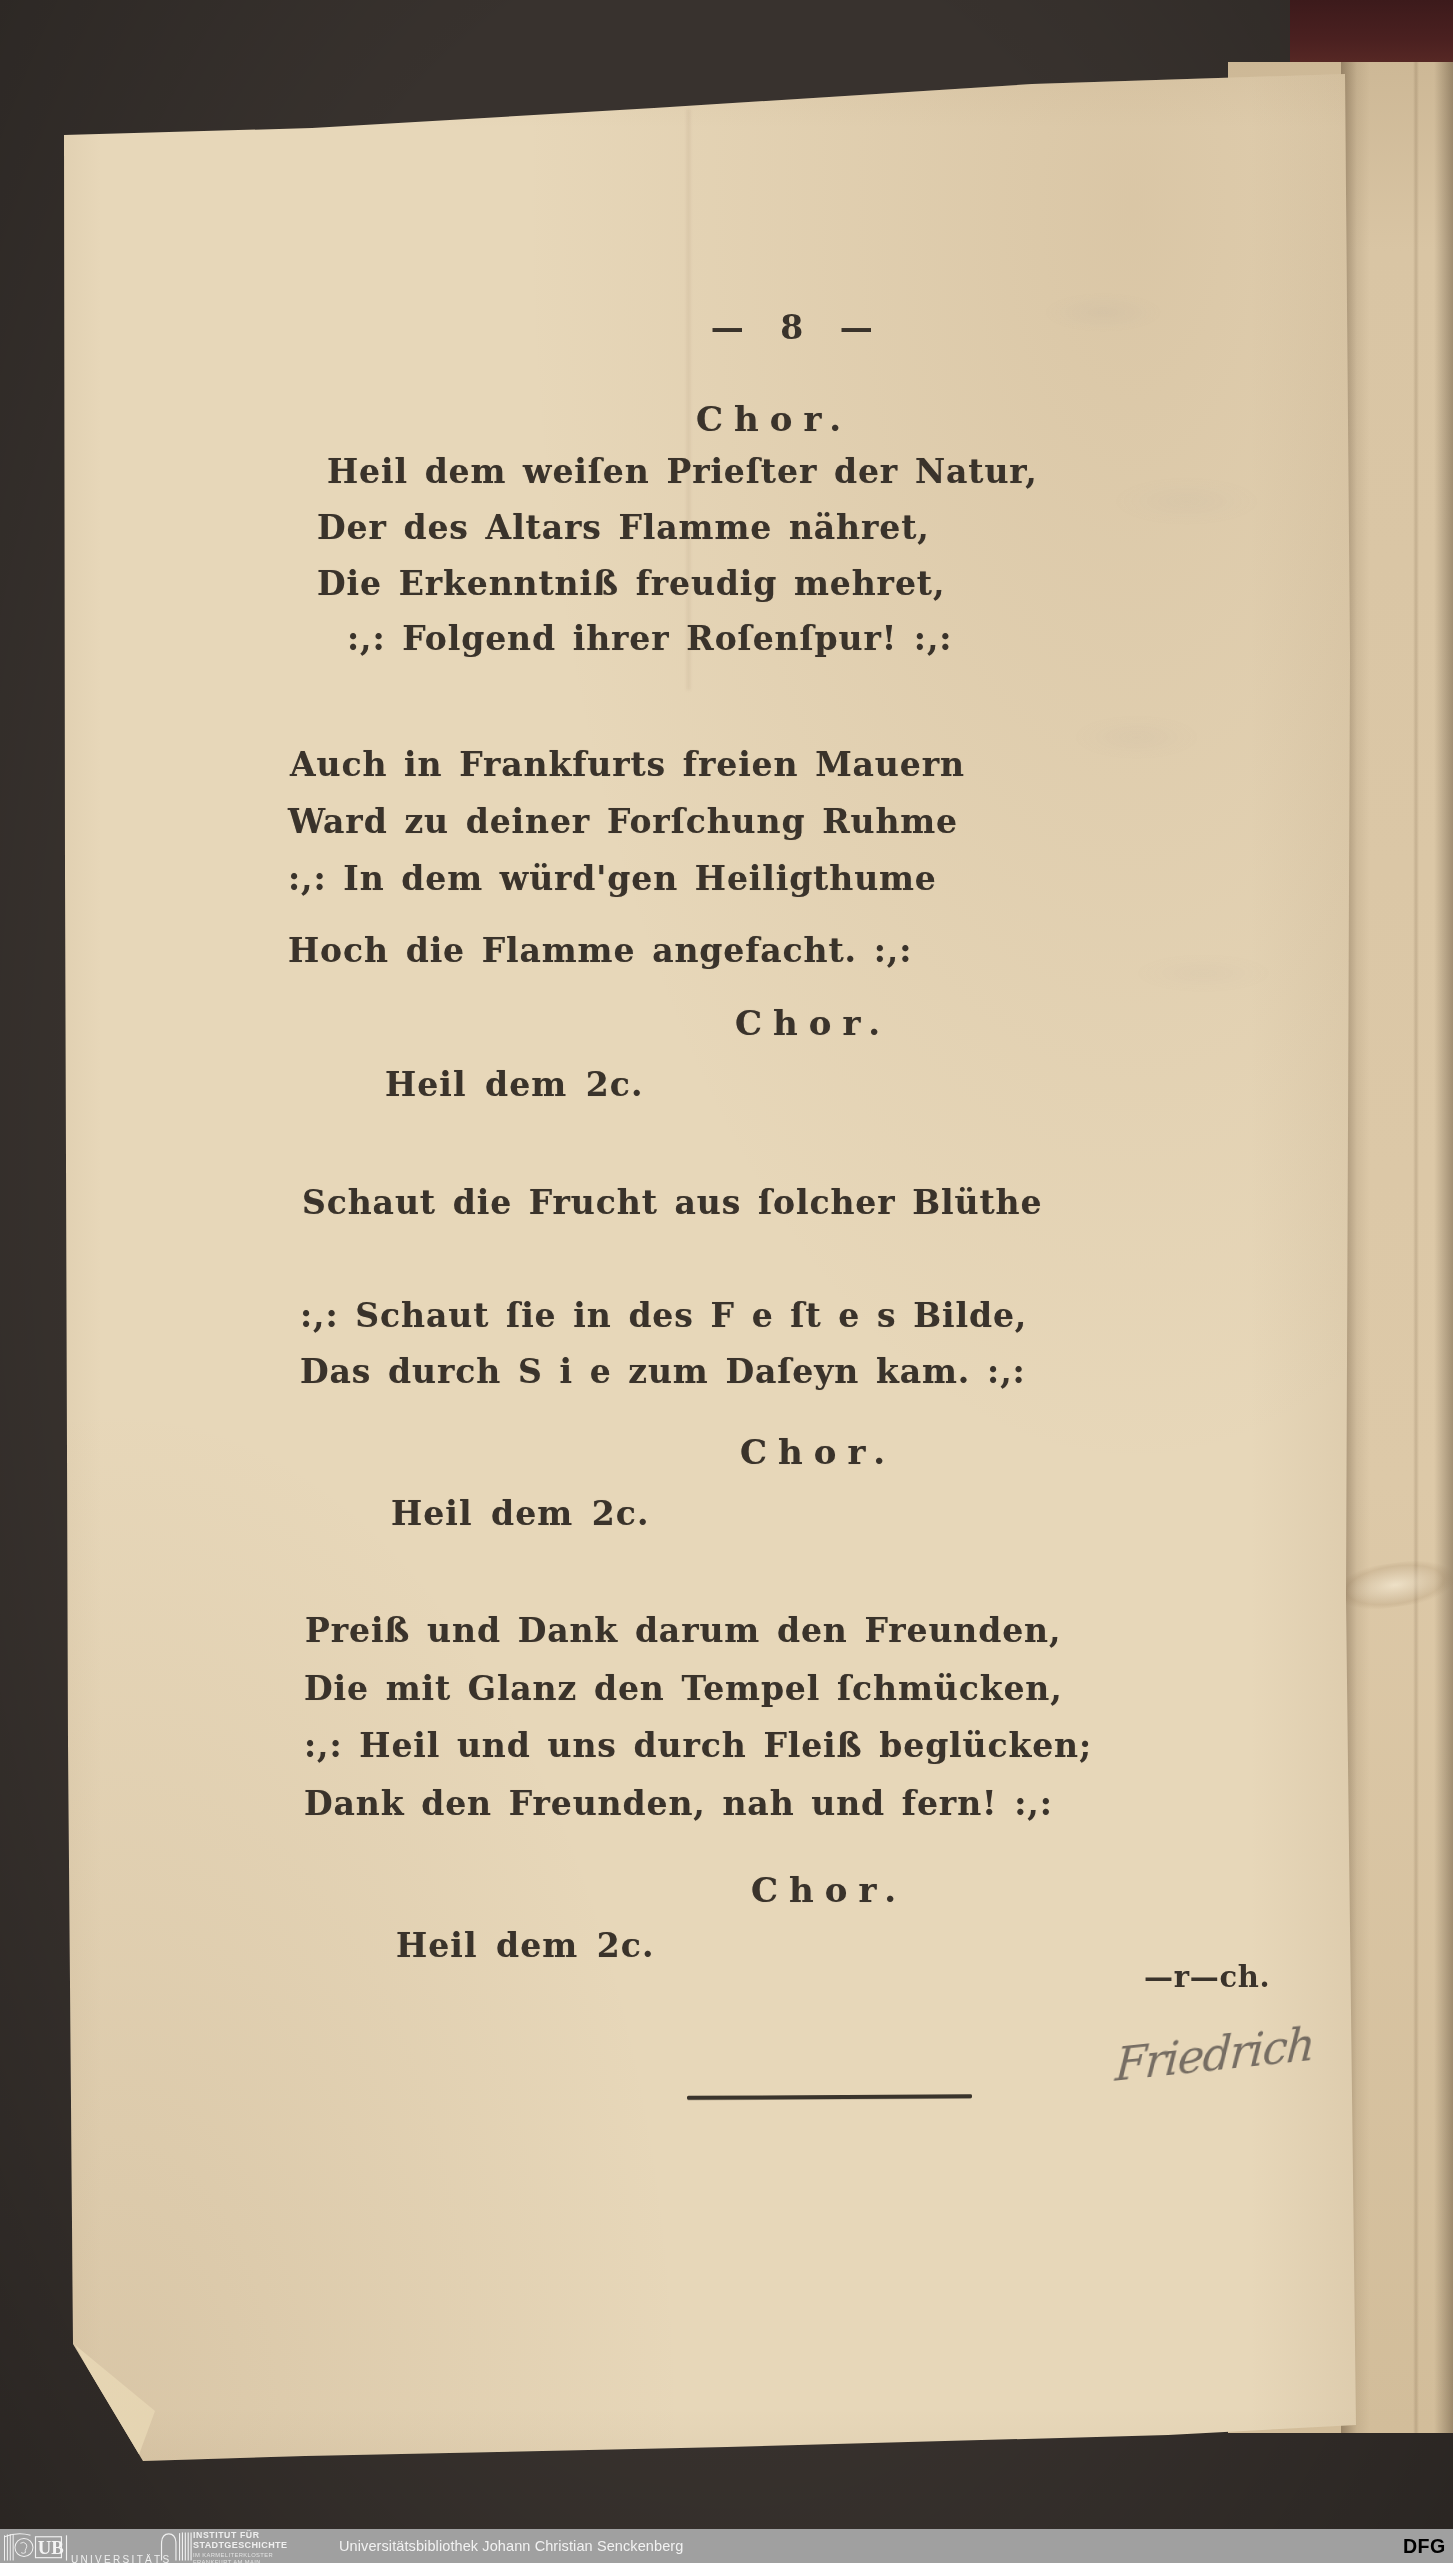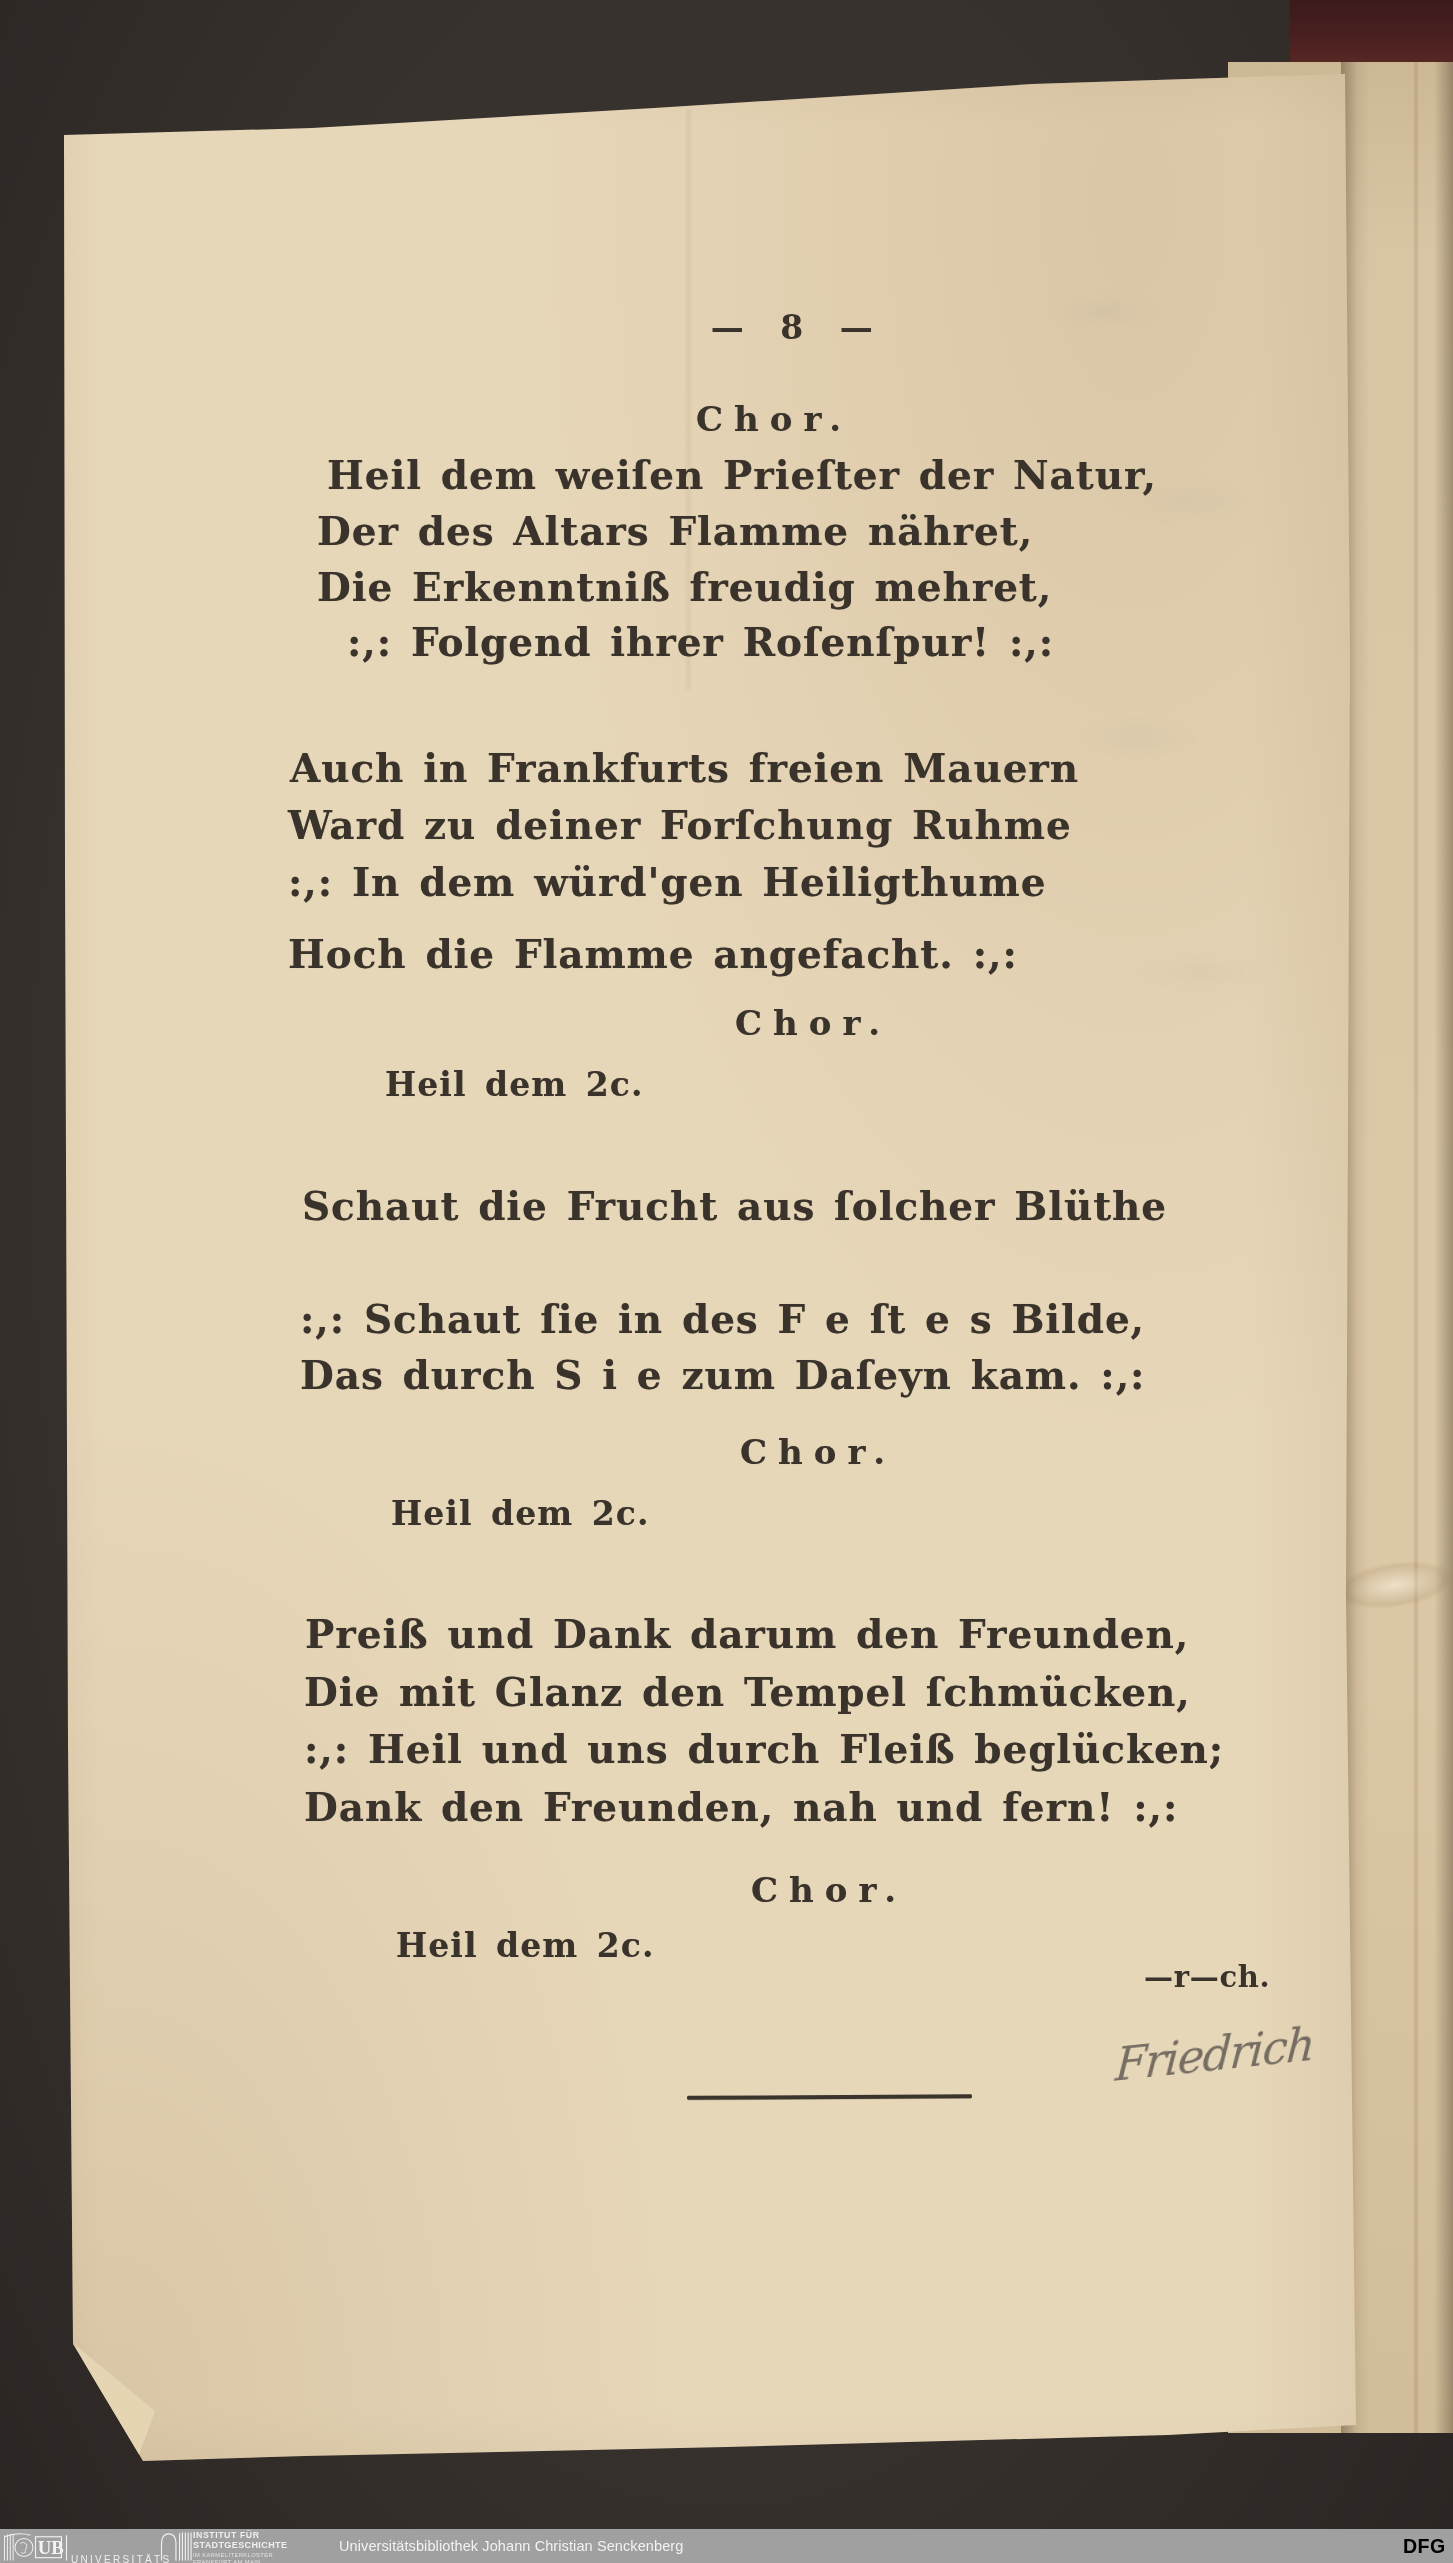--- a/index.html
+++ b/index.html
@@ -46,21 +46,21 @@
       radial-gradient(ellipse 87px 29px at 30% 10%, rgba(120,120,140,0.10), rgba(0,0,0,0) 70%),
       radial-gradient(ellipse 109px 36px at 55% 30%, rgba(120,120,140,0.08), rgba(0,0,0,0) 70%),
       radial-gradient(ellipse 94px 33px at 40% 55%, rgba(120,110,120,0.08), rgba(0,0,0,0) 70%),
       radial-gradient(ellipse 102px 29px at 60% 80%, rgba(120,110,120,0.07), rgba(0,0,0,0) 70%);}
   
   .pg-ink{color:#3a332b;}
   .page-number{position:absolute;left:647px;top:308px;width:291px;text-align:center;
     font-size:33px;font-weight:bold;word-spacing:22px;letter-spacing:1.5px;}
   .chor{position:absolute;font-size:34px;font-weight:bold;letter-spacing:11px;
     text-shadow:0 0 0.7px rgba(58,51,43,0.45);}
-  .poem-line{position:absolute;font-size:39px;font-weight:bold;white-space:nowrap;
+  .poem-line{position:absolute;font-size:33px;font-weight:bold;white-space:nowrap;
     letter-spacing:0.9px;word-spacing:4.4px;text-shadow:0 0 0.7px rgba(58,51,43,0.4);}
   .refrain{position:absolute;font-size:33px;font-weight:bold;letter-spacing:1.1px;
     word-spacing:5.8px;text-shadow:0 0 0.7px rgba(58,51,43,0.4);text-align:right;}
   .printed-sig{position:absolute;left:1144px;top:1960px;font-size:29px;font-weight:bold;
     letter-spacing:0.7px;}
   .handwritten{position:absolute;left:1115px;top:2026px;width:232px;
     font-size:45px;font-style:italic;color:rgba(86,80,74,0.78);
     font-family:"DejaVu Serif",serif;
     transform:rotate(-6deg) skewX(-10deg);letter-spacing:-1.5px;filter:blur(0.3px);}
   .separator-rule{position:absolute;left:687px;top:2095px;width:285px;height:3.6px;

